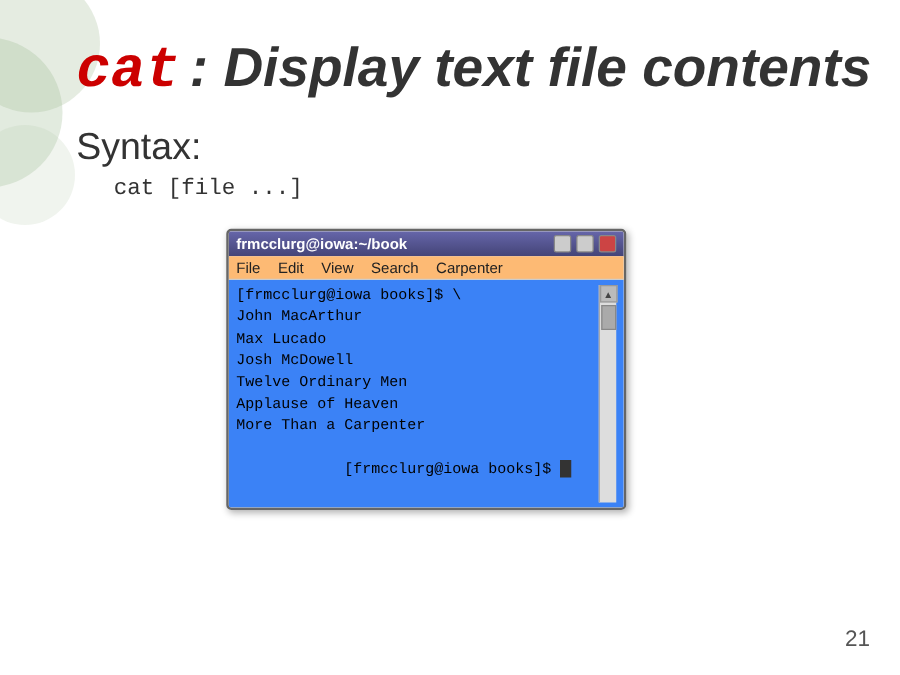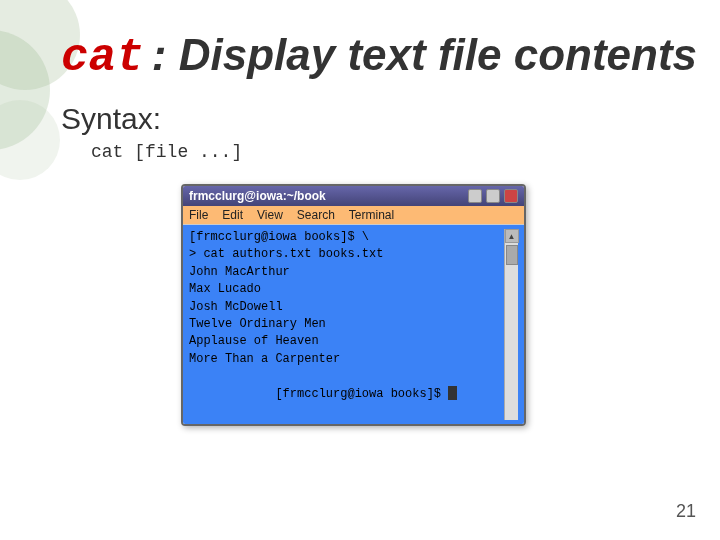--- a/index.html
+++ b/index.html
@@ -104,21 +104,21 @@
       font-family: 'Courier New', Courier, monospace;
       font-size: 18px;
       color: #333;
       margin-left: 30px;
       margin-bottom: 22px;
     }
 
     
     .terminal-wrapper {
       margin-left: 120px;
-      width: 345px;
+      width: 320px;
     }
 
     .terminal-window {
       border: 2px solid #666;
       border-radius: 4px;
       overflow: hidden;
       box-shadow: 2px 2px 6px rgba(0,0,0,0.3);
     }
 
     
@@ -250,27 +250,26 @@
         <span class="titlebar-btn"></span>
         <span class="titlebar-btn"></span>
         <span class="titlebar-btn close"></span>
       </div>
 
       <div class="terminal-menubar">
         <span class="menu-item">File</span>
         <span class="menu-item">Edit</span>
         <span class="menu-item">View</span>
         <span class="menu-item">Search</span>
-        <span class="menu-item">Terminal</span>
+        <span class="menu-item">Carpenter</span>
       </div>
 
       <div class="terminal-body">
         <div class="terminal-text-area">
           <div class="terminal-line">[frmcclurg@iowa books]$ \</div>
-          <div class="terminal-line">&gt; cat authors.txt books.txt</div>
           <div class="terminal-line">John MacArthur</div>
           <div class="terminal-line">Max Lucado</div>
           <div class="terminal-line">Josh McDowell</div>
           <div class="terminal-line">Twelve Ordinary Men</div>
           <div class="terminal-line">Applause of Heaven</div>
           <div class="terminal-line">More Than a Carpenter</div>
           <div class="terminal-line">
             <span>[frmcclurg@iowa books]$ </span><span class="cursor-block"></span>
           </div>
         </div>

